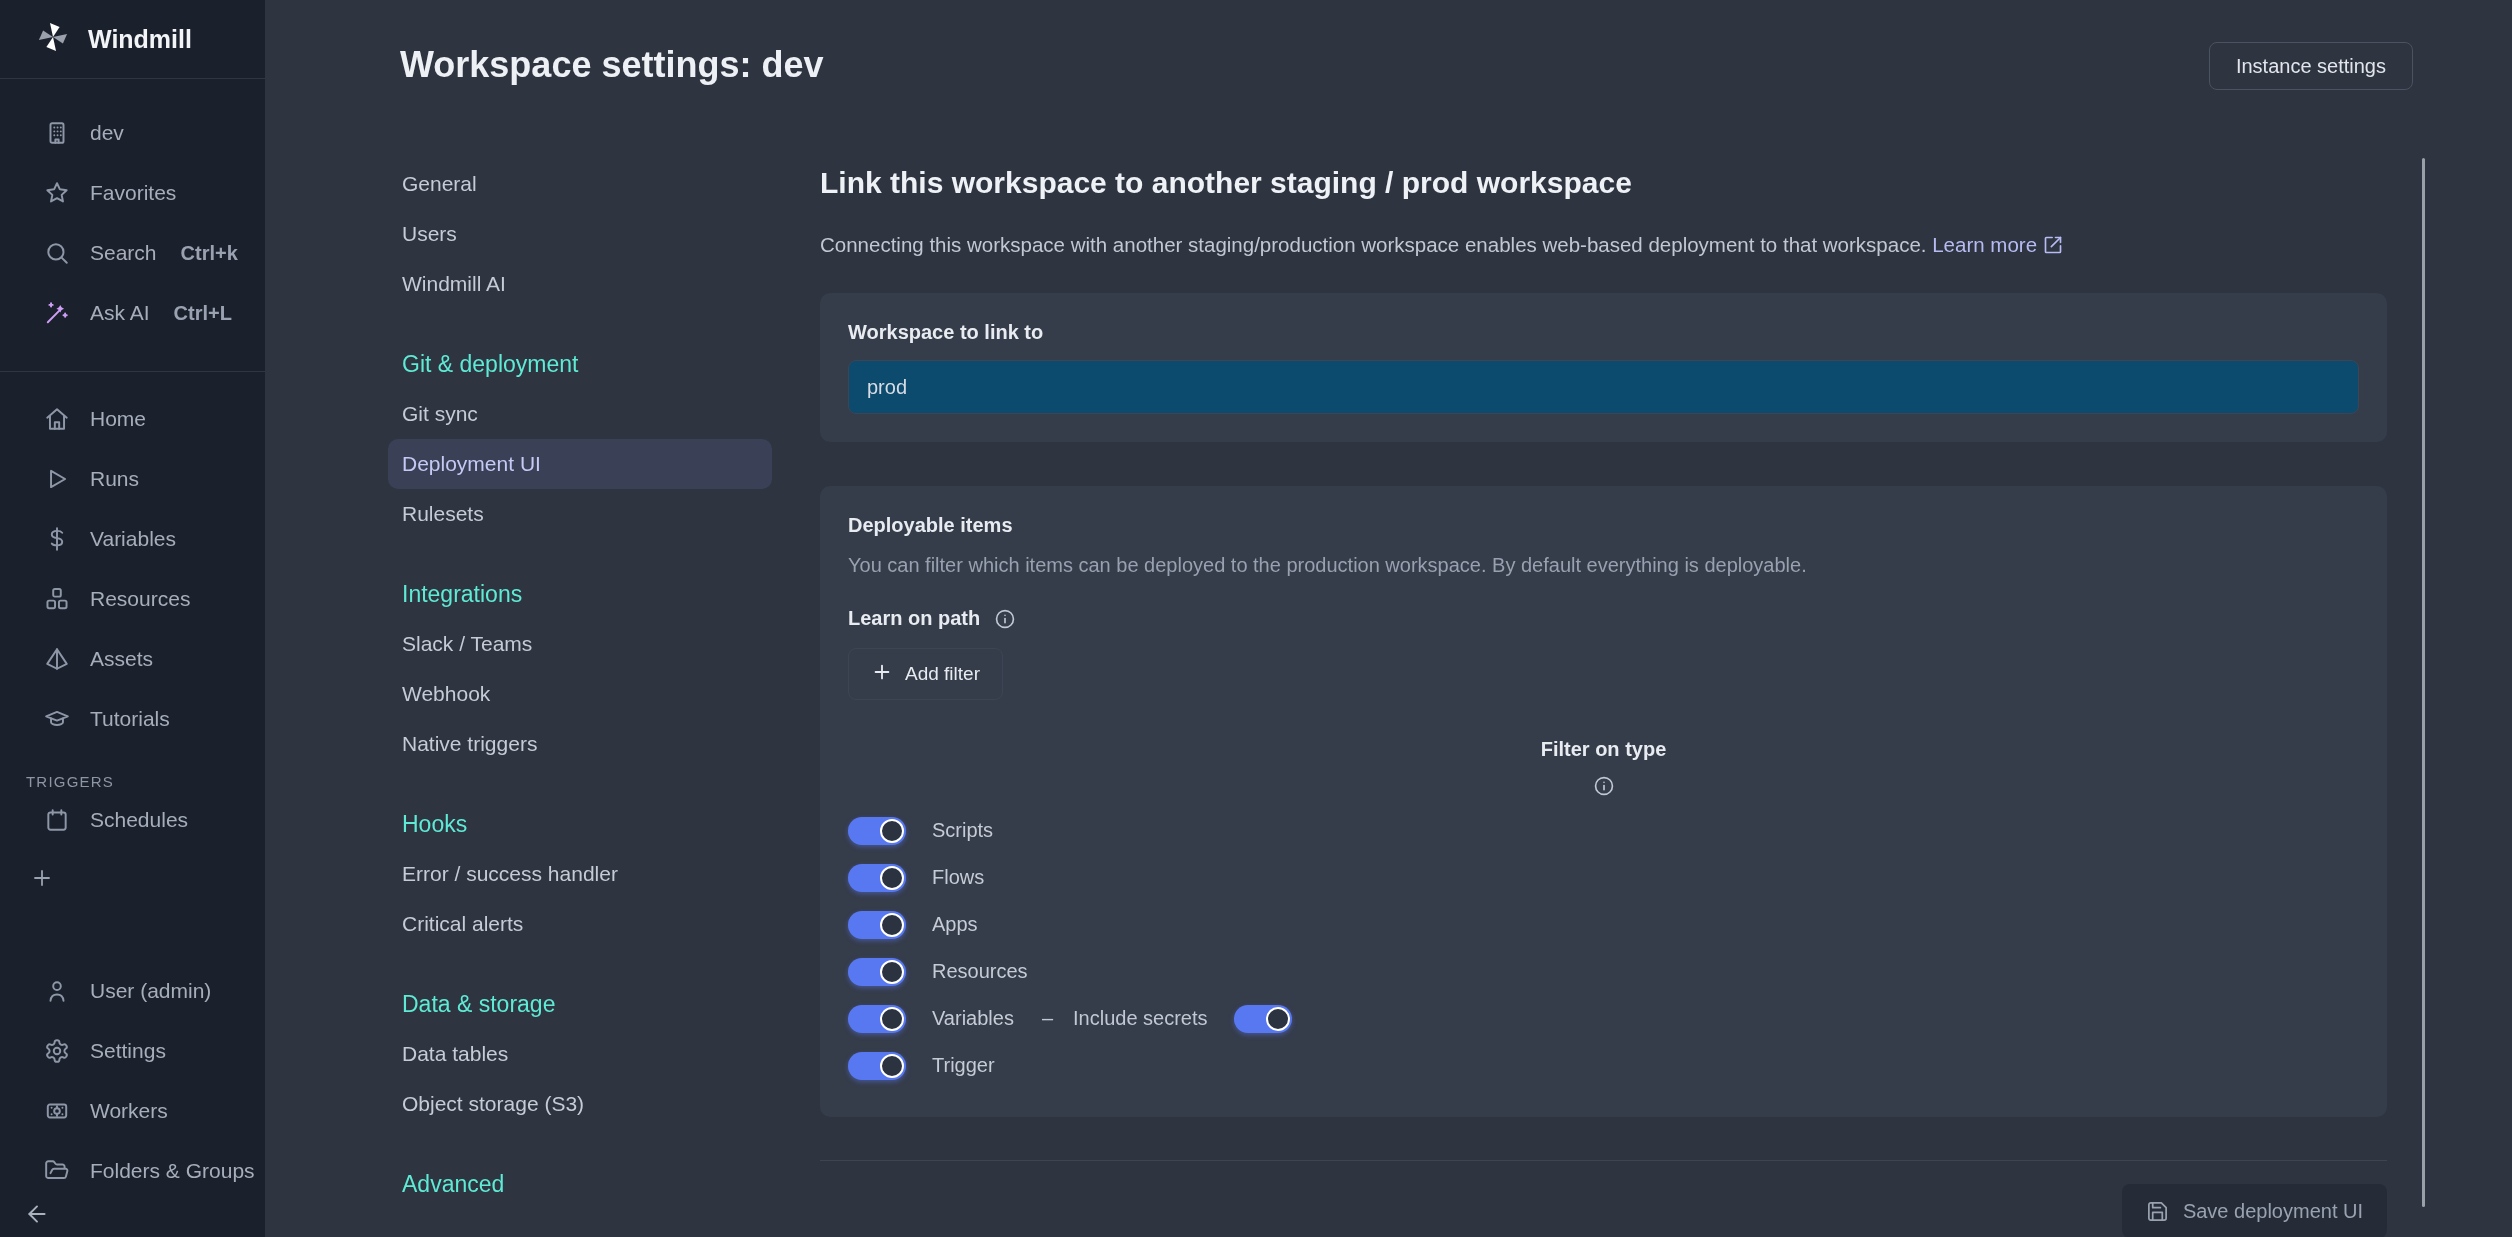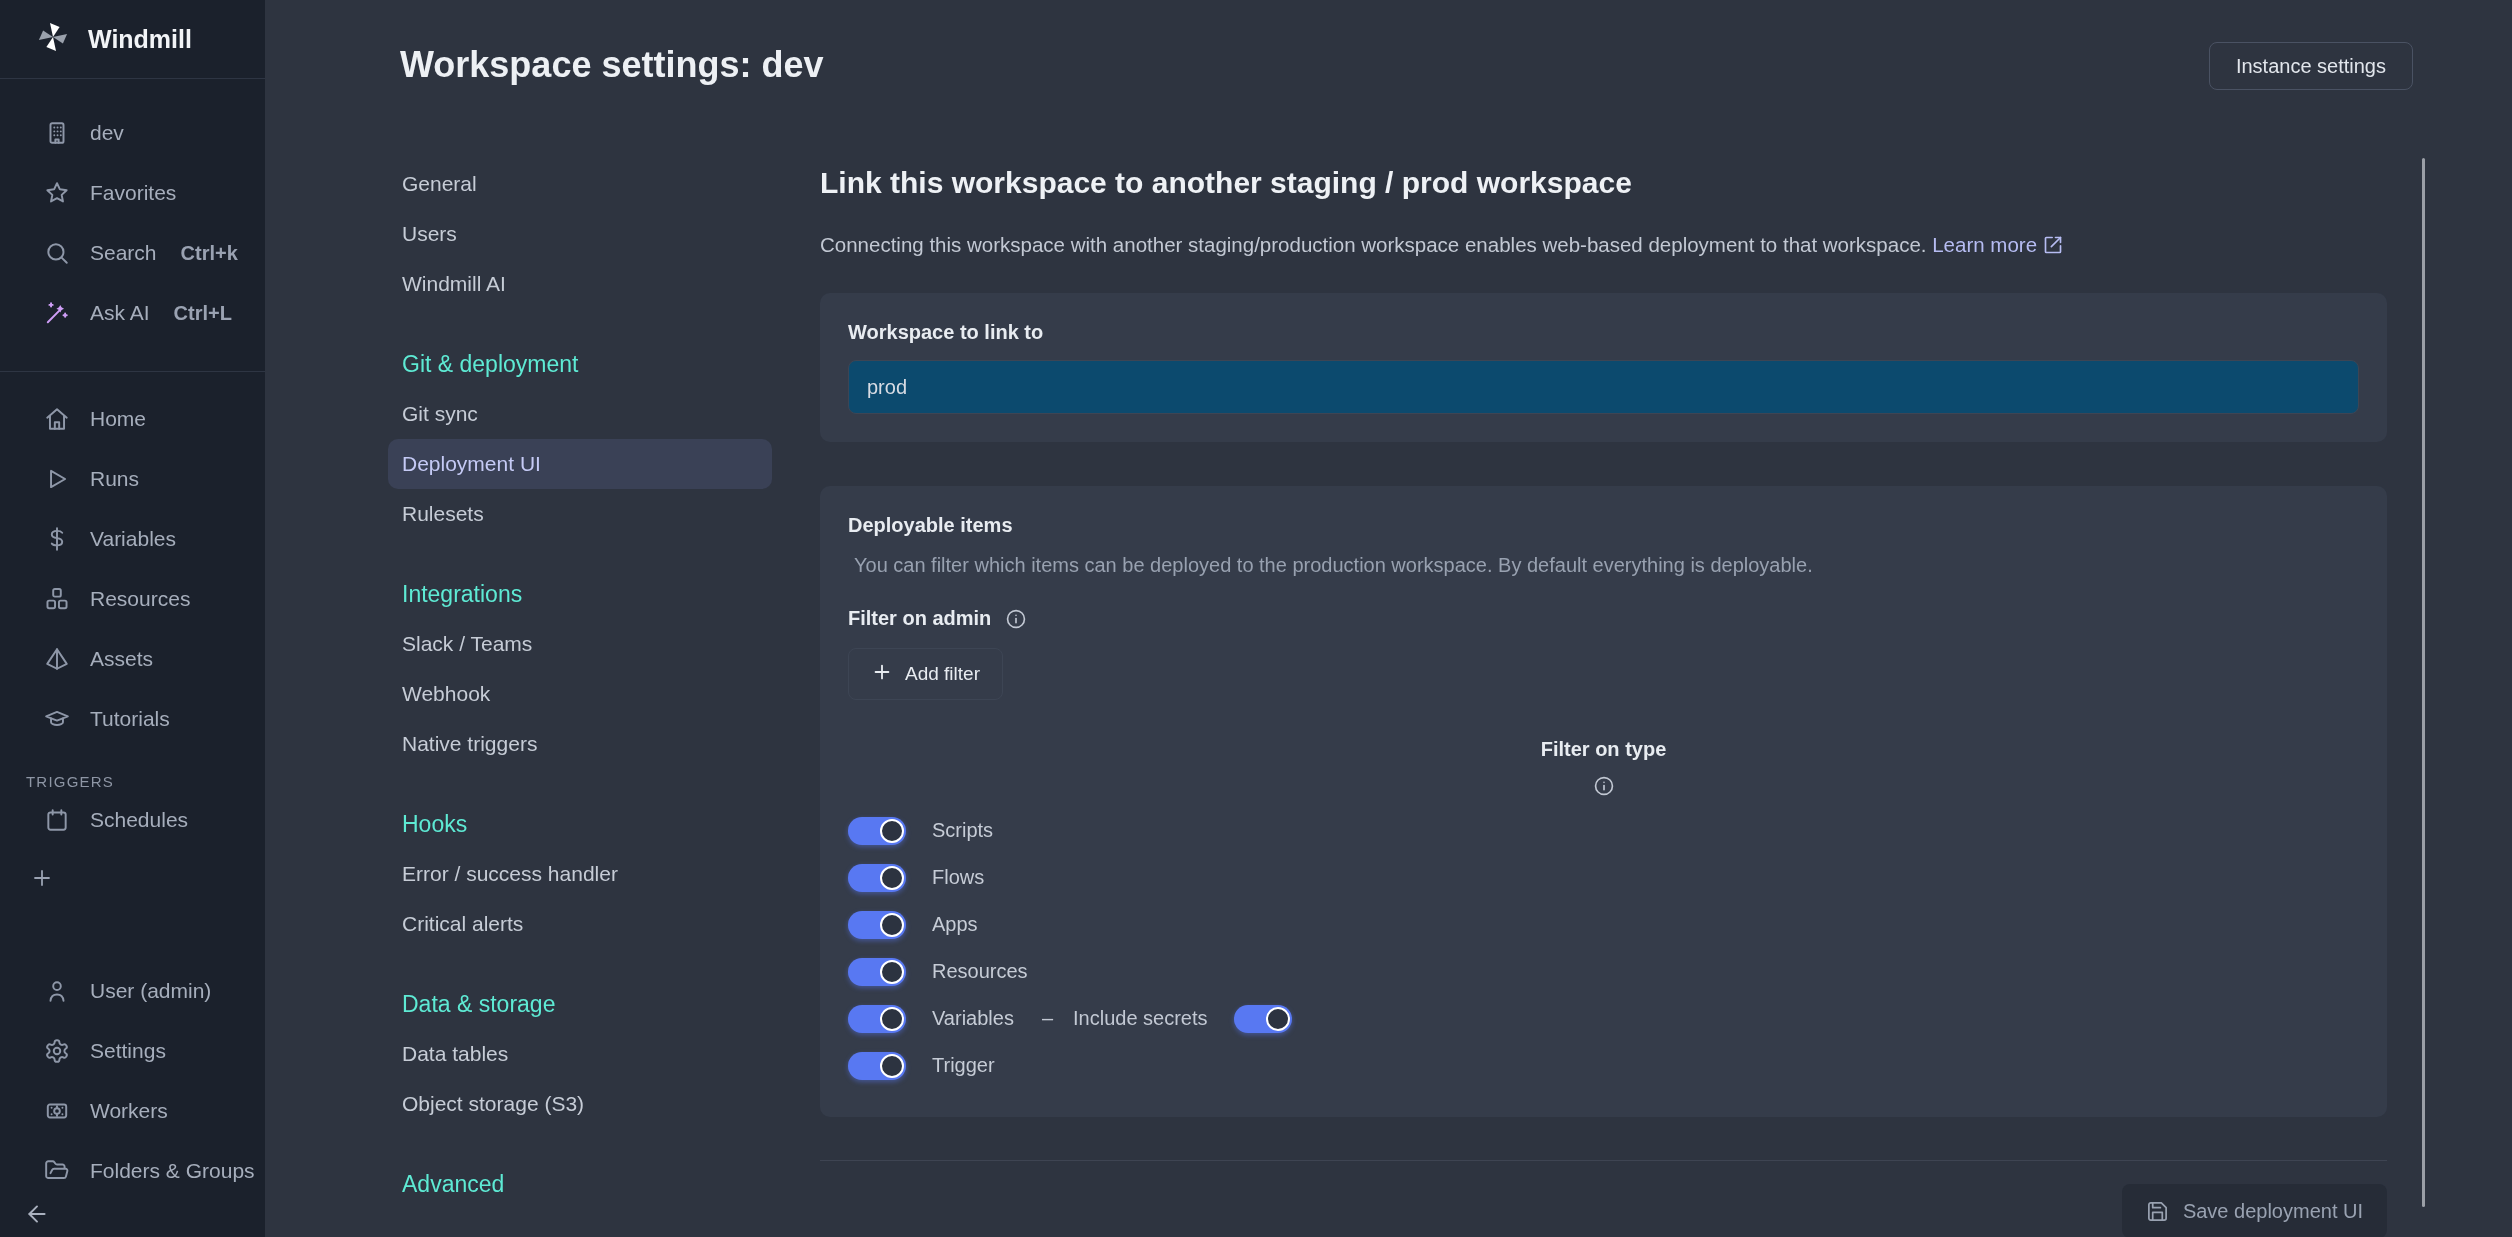--- a/index.html
+++ b/index.html
@@ -43,21 +43,21 @@
   .section-desc { margin-top:26px; font-size:20.5px; color:#c2c8d3; line-height:30px; }
   .learn-link { color:#b6bcf2; text-decoration:none; cursor:pointer; }
   .ext-icn { display:inline-block; vertical-align:-3px; margin-left:6px; color:#b6bcf2; }
 
   .card { background:#353c4a; border-radius:10px; padding:28px; }
   .card-1 { margin-top:30px; }
   .card-label { font-size:20px; font-weight:700; color:#e8ecf1; }
   .text-input { margin-top:16px; width:100%; height:54px; background:#0c4a6e; border:1px solid #3d4554; border-radius:8px; padding:0 18px; font-size:20px; color:#d8dce4; font-family:"Liberation Sans", sans-serif; }
 
   .card-2 { margin-top:44px; }
-  .card-desc { margin-top:14px; font-size:20px; color:#98a1b0; line-height:28px;margin-left:6px; }
+  .card-desc { margin-top:14px; font-size:20px; color:#98a1b0; line-height:28px; }
   .filter-label-row { display:flex; align-items:center; gap:14px; margin-top:28px; }
   .filter-label { font-size:20px; font-weight:700; color:#e8ecf1; }
   .info-icn { color:#c2c8d3; display:flex; }
   .add-filter-btn { margin-top:18px; display:inline-flex; align-items:center; gap:12px; padding:0 22px; height:52px; border:1px solid #3d4554; border-radius:8px; background:transparent; color:#e8ecf1; font-size:19px; cursor:pointer; font-family:"Liberation Sans", sans-serif; }
   .toggle-list { margin-top:10px; }
   .toggle-row { display:flex; align-items:center; height:47px; }
   .toggle { position:relative; width:58px; height:28px; border-radius:999px; background:#5878f2; flex-shrink:0; cursor:pointer; box-shadow:0 2px 5px rgba(88,120,242,.45); }
   .toggle .knob { position:absolute; top:2px; right:2px; width:24px; height:24px; border-radius:50%; background:#2c3340; border:2px solid #ffffff; }
   .toggle-row .t-label { margin-left:26px; font-size:20px; color:#c6ccd6; }
   .dash { margin:0 20px 0 28px; color:#c2c8d3; font-size:20px; }
@@ -304,21 +304,21 @@
         <div class="card card-1">
           <div class="card-label">Workspace to link to</div>
           <input class="text-input" type="text" value="prod" style="">
         </div>
 
         <div class="card card-2">
           <div class="card-label">Deployable items</div>
           <div class="card-desc">You can filter which items can be deployed to the production workspace. By default everything is deployable.</div>
 
           <div class="filter-label-row">
-            <span class="filter-label">Filter on admin</span>
+            <span class="filter-label">Learn on path</span>
             <span class="info-icn">
               <svg viewBox="0 0 24 24" width="22" height="22" fill="none" stroke="currentColor" stroke-width="1.8" stroke-linecap="round">
                   <circle cx="12" cy="12" r="9.2"></circle>
                   <path d="M12 8h.01"></path>
                   <path d="M12 11.5V16"></path>
                 </svg>
             </span>
           </div>
           <button class="add-filter-btn">
             <span><svg viewBox="0 0 24 24" width="22" height="22" fill="none" stroke="currentColor" stroke-width="2" stroke-linecap="round">

